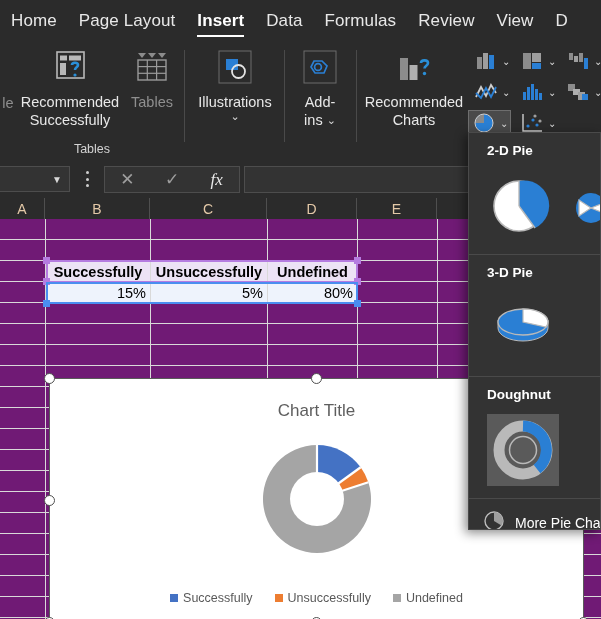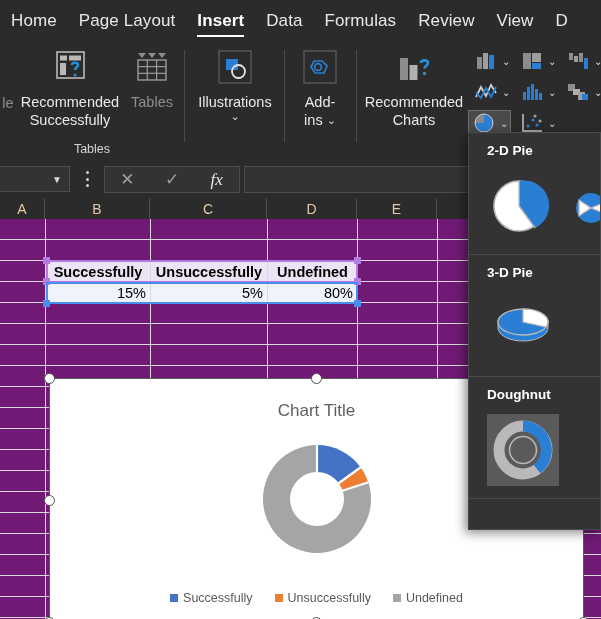--- a/index.html
+++ b/index.html
@@ -539,15 +539,24 @@
         <svg width="64" height="64" viewBox="0 0 64 64">
           <circle cx="32" cy="32" r="24" fill="none" stroke="#b9b9b9" stroke-width="11"></circle>
           <path d="M32 8 A24 24 0 0 1 46 51" fill="none" stroke="#2a7fd4" stroke-width="11"></path>
           <circle cx="32" cy="32" r="13.5" fill="none" stroke="#b9b9b9" stroke-width="1.5"></circle>
         </svg>
       </div>
     </div>
 
     <div class="gdiv"></div>
 
+    <div class="gmore">
+      <span>
+        <svg width="22" height="22" viewBox="0 0 22 22">
+          <circle cx="11" cy="11" r="9" fill="none" stroke="#bdbdbd" stroke-width="1.4"></circle>
+          <path d="M11 11 L11 2 A9 9 0 0 1 18.5 15.5 Z" fill="#9e9e9e"></path>
+        </svg>
+      </span>
+      <span><u>M</u><span>ore Pie Cha</span></span>
+    </div>
   </div>
 
 </div>
 
 </body></html>

